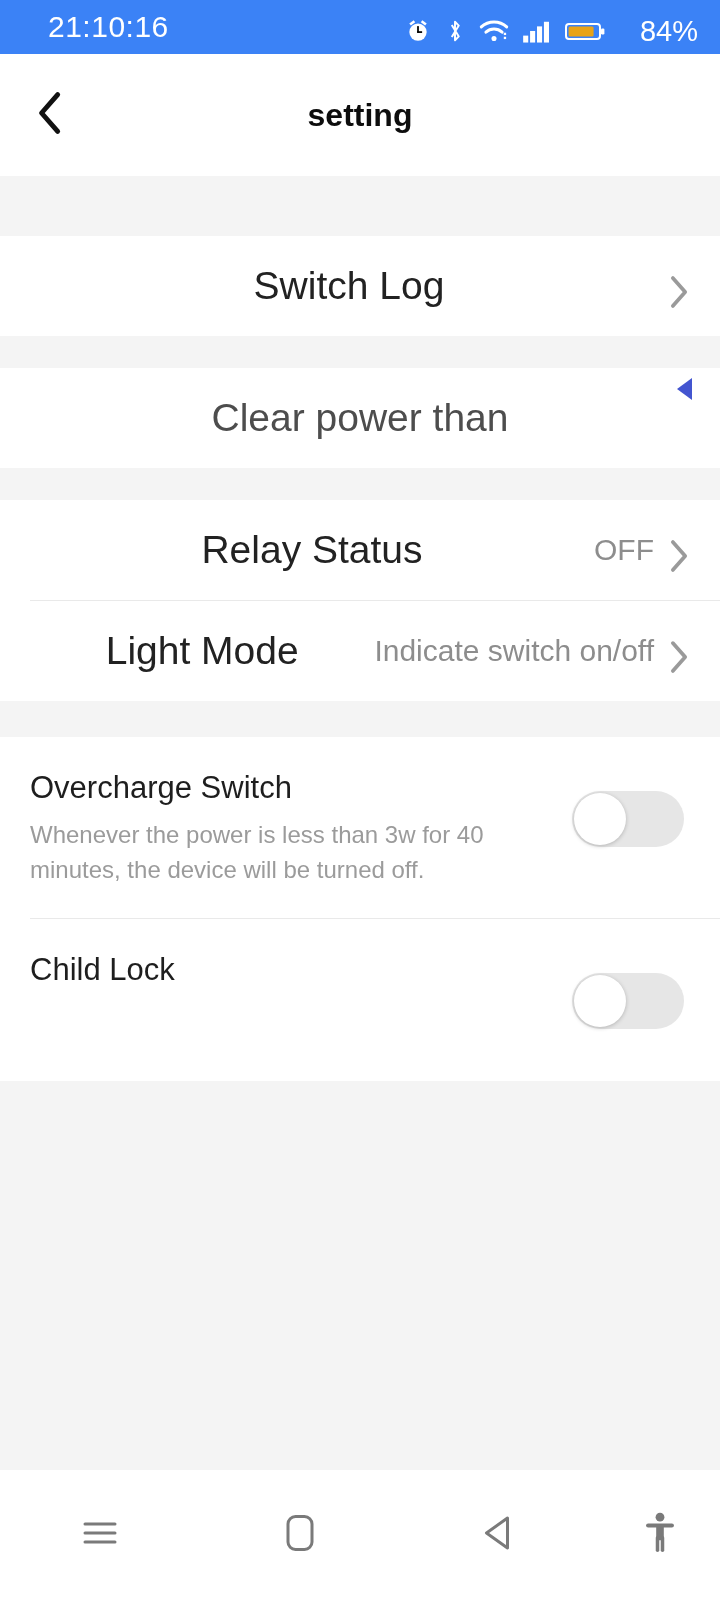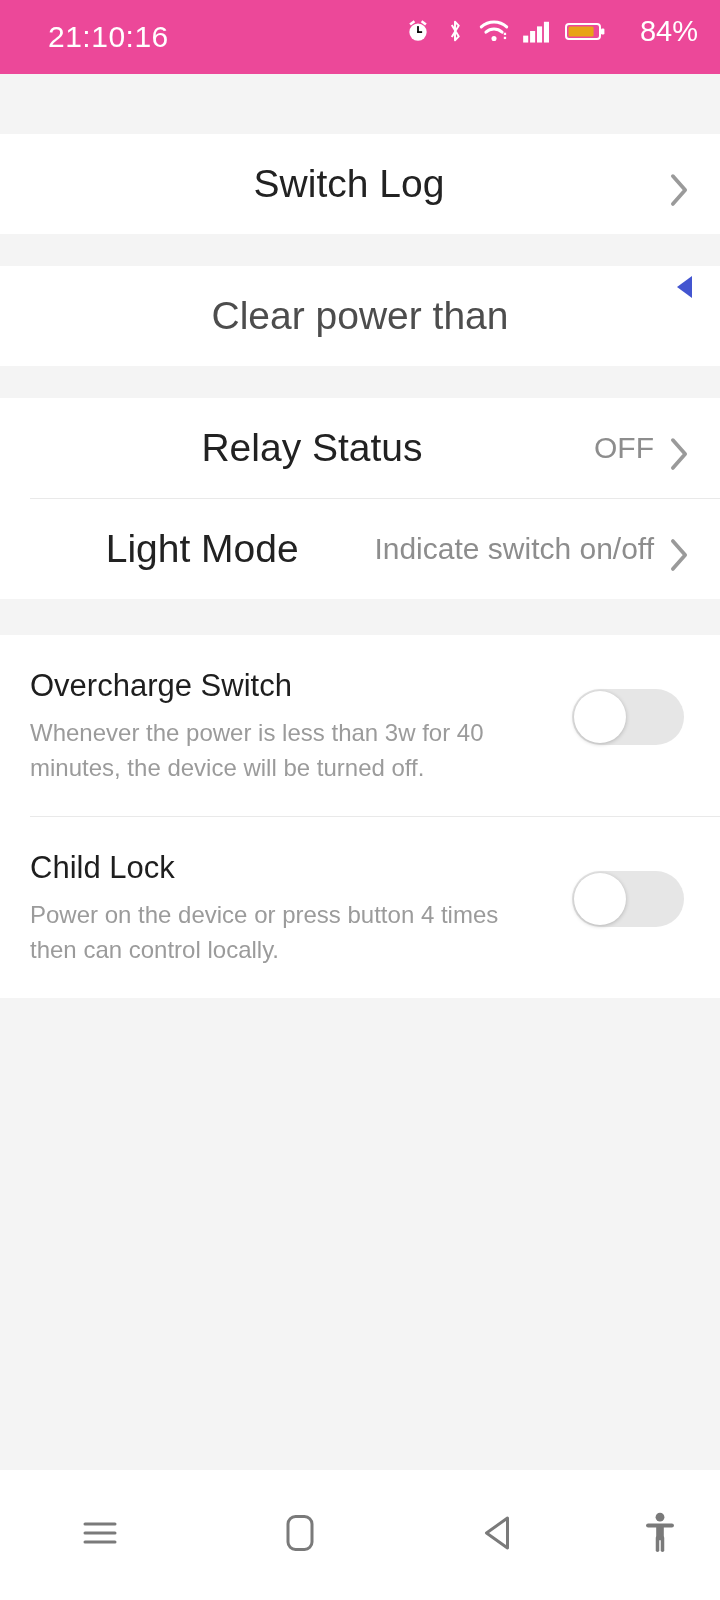--- a/index.html
+++ b/index.html
@@ -6,21 +6,21 @@
   html, body {
     width:720px; height:1600px;
     font-family:"Liberation Sans", sans-serif;
     background:#f4f4f4;
     overflow:hidden;
   }
   .phone { position:relative; width:720px; height:1600px; background:#f4f4f4; }
 
   
   .statusbar {
-    height:74px; background:#ec4899; color:#fff;
+    height:54px; background:#3b82f6; color:#fff;
     display:flex; align-items:center; position:relative;text-align:center;
   }
   .sb-time {
     font-size:30px; font-weight:400; letter-spacing:0.5px;
     margin-left:48px; line-height:1;
   }
   .sb-right {
     position:absolute; right:22px; top:0; height:62px;
     display:flex; align-items:center; gap:13px;
   }
@@ -148,20 +148,30 @@
         <svg width="42" height="26" viewBox="0 0 42 24">
           <rect x="1" y="5" width="34" height="15" rx="3" ry="3" fill="none" stroke="#fff" stroke-width="2"></rect>
           <rect x="3.6" y="7.6" width="25" height="9.8" rx="1.5" fill="#e8a317"></rect>
           <rect x="36" y="9.5" width="3.4" height="6" rx="1.2" fill="#fff"></rect>
         </svg>
       </span>
       <span class="sb-batt-pct">84%</span>
     </div>
   </div>
 
+  <div class="header">
+    <div class="back-btn">
+      <span>
+        <svg width="34" height="46" viewBox="0 0 20 30">
+          <path d="M15 3 L4.5 15 L15 27" stroke="#111" stroke-width="3.2" fill="none" stroke-linecap="round" stroke-linejoin="round"></path>
+        </svg>
+      </span>
+    </div>
+    <div class="page-title">setting</div>
+  </div>
 
   <div class="gap gap-1"></div>
 
   <div class="card">
     <div class="row">
       <div class="label">Switch Log</div>
       <span class="chev">
         <svg width="22" height="34" viewBox="0 0 14 22">
           <path d="M3 2 L11 11 L3 20" stroke="#9a9a9a" stroke-width="2.4" fill="none" stroke-linecap="round" stroke-linejoin="round"></path>
         </svg>
@@ -216,21 +226,20 @@
           <div class="knob"></div>
         </div>
       </div>
     </div>
 
     <div class="divider"></div>
 
     <div class="row-toggle">
       <div class="texts">
         <div class="title">Child Lock</div>
-        <div class="desc">Power on the device or press button 4 times then can control locally.</div>
       </div>
       <div class="toggle-wrap">
         <div class="toggle">
           <div class="knob"></div>
         </div>
       </div>
     </div>
 
   </div>
 

